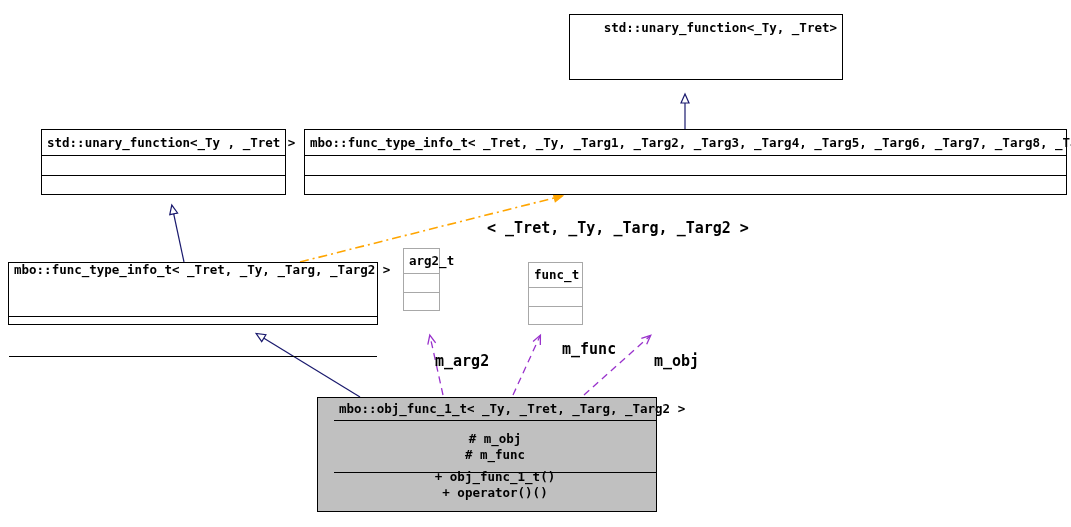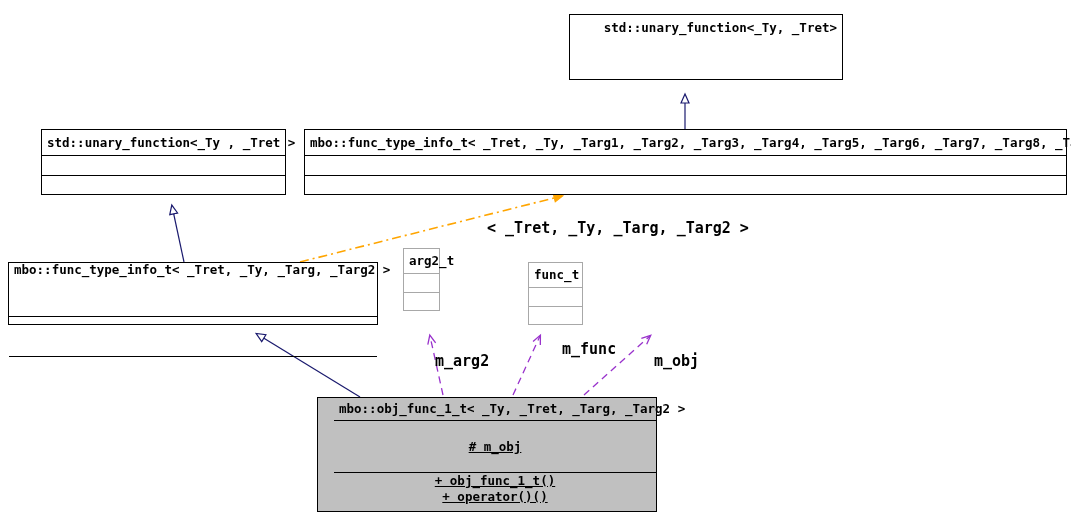--- a/index.html
+++ b/index.html
@@ -41,21 +41,20 @@
     padding-left: 16px;
   }
   .uml-compartment {
     box-sizing: border-box;
     display: flex;
     flex-direction: column;
     justify-content: center;
   }
   .uml-compartment.divider {
     border-top: 1px solid #000000;
-    text-decoration: underline;
   }
   .grey-border .uml-compartment.divider {
     border-top: 1px solid #a8a8a8;
   }
   .uml-title {
     text-align: center;
     font-size: 12.5px;
     font-weight: bold;
     color: #000000;
     white-space: nowrap;
@@ -160,22 +159,23 @@
     <div class="uml-compartment divider" style="height:19px;"></div>
   </div>
 
 
   <div class="uml-node filled" style="left:317px; top:397px; width:340px; height:115px;">
     <div class="uml-compartment" style="height:22px;">
       <div class="uml-title">mbo::obj_func_1_t&lt; _Ty, _Tret, _Targ, _Targ2 &gt;</div>
     </div>
     <div class="uml-compartment divider" style="height:52px;">
       <div class="uml-row"># m_obj</div>
+      <div class="uml-row"># m_func</div>
     </div>
-    <div class="uml-compartment divider" style="height:24px;justify-content:space-between;">
+    <div class="uml-compartment divider" style="height:24px;">
       <div class="uml-row">+ obj_func_1_t()</div>
       <div class="uml-row">+ operator()()</div>
     </div>
   </div>
 
   <div class="edge-label" style="left:487px; top:221px;">&lt; _Tret, _Ty, _Targ, _Targ2 &gt;</div>
 
   <div class="edge-label" style="left:435px; top:354px;">m_arg2</div>
 
   <div class="edge-label" style="left:530px; top:342px;margin-left:32px;">m_func</div>

